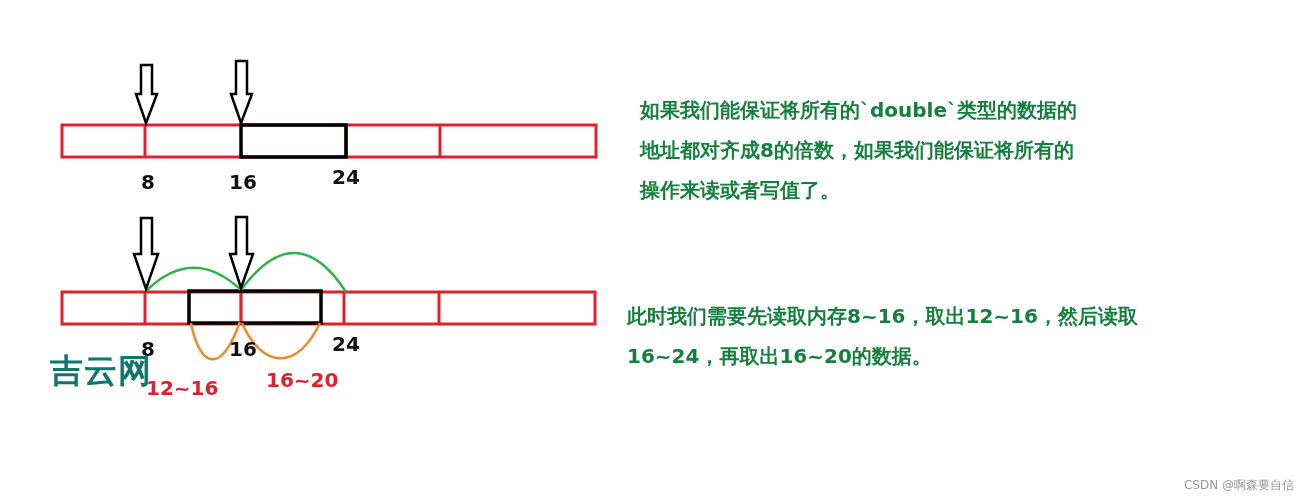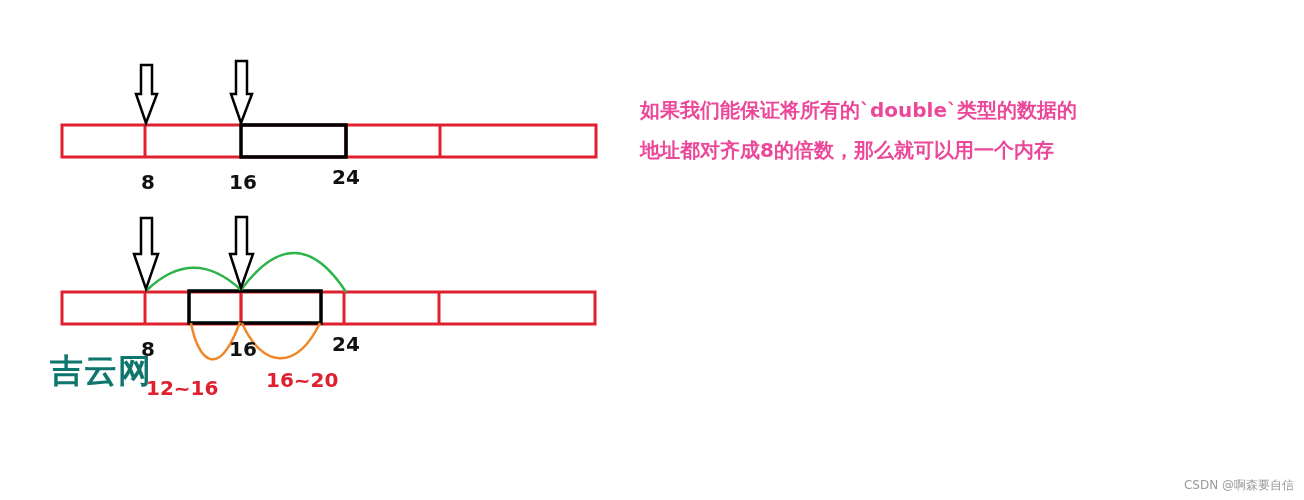--- a/index.html
+++ b/index.html
@@ -3,21 +3,21 @@
 <meta charset="utf-8">
 <style>
   html, body { margin: 0; padding: 0; background: #ffffff; }
   body { width: 1304px; height: 500px; position: relative; overflow: hidden;
          font-family: "DejaVu Sans", "Liberation Sans", sans-serif; }
   svg.diagram { position: absolute; left: 0; top: 0; }
   .num { font-family: "DejaVu Sans", "Liberation Sans", sans-serif; font-weight: bold; font-size: 20px; fill: #111; }
   .range { font-family: "DejaVu Sans", "Liberation Sans", sans-serif; font-weight: bold; font-size: 20px; fill: #e0202e; }
   .watermark { position: absolute; left: 50px; top: 349px; font-size: 33px; font-weight: bold;
                color: #0f766e; letter-spacing: 1px; font-family: "DejaVu Sans", sans-serif; }
-  .para { position: absolute; color: #ec4899; font-weight: bold; font-size: 20px; line-height: 40px;
+  .para { position: absolute; color: #15803d; font-weight: bold; font-size: 20px; line-height: 40px;
           font-family: "DejaVu Sans", "Liberation Sans", sans-serif; white-space: nowrap; }
   .para1 { left: 640px; top: 90px; }
   .para2 { left: 627px; top: 296px; }
   .para div { height: 40px; }
   .credit { position: absolute; right: 10px; bottom: 6px; font-size: 12px; color: #9a9a9a;
             font-family: "DejaVu Sans", "Liberation Sans", sans-serif; margin-left: 42px; }
 </style>
 </head>
 <body>
 
@@ -70,19 +70,22 @@
 
 <div class="watermark">吉云网</div>
 
 <svg class="diagram" width="1304" height="500" viewBox="0 0 1304 500">
   <text class="range" x="146" y="395">12~16</text>
   <text class="range" x="266" y="387">16~20</text>
 </svg>
 
 <div class="para para1">
   <div>如果我们能保证将所有的`double`类型的数据的</div>
-  <div>地址都对齐成8的倍数，那么就可以用一个内存</div>
+  <div>地址都对齐成8的倍数，如果我们能保证将所有的</div>
+  <div>操作来读或者写值了。</div>
 </div>
 
 <div class="para para2">
+  <div>此时我们需要先读取内存8~16，取出12~16，然后读取</div>
+  <div>16~24，再取出16~20的数据。</div>
 </div>
 
 <div class="credit">CSDN @啊森要自信</div>
 
 </body></html>

